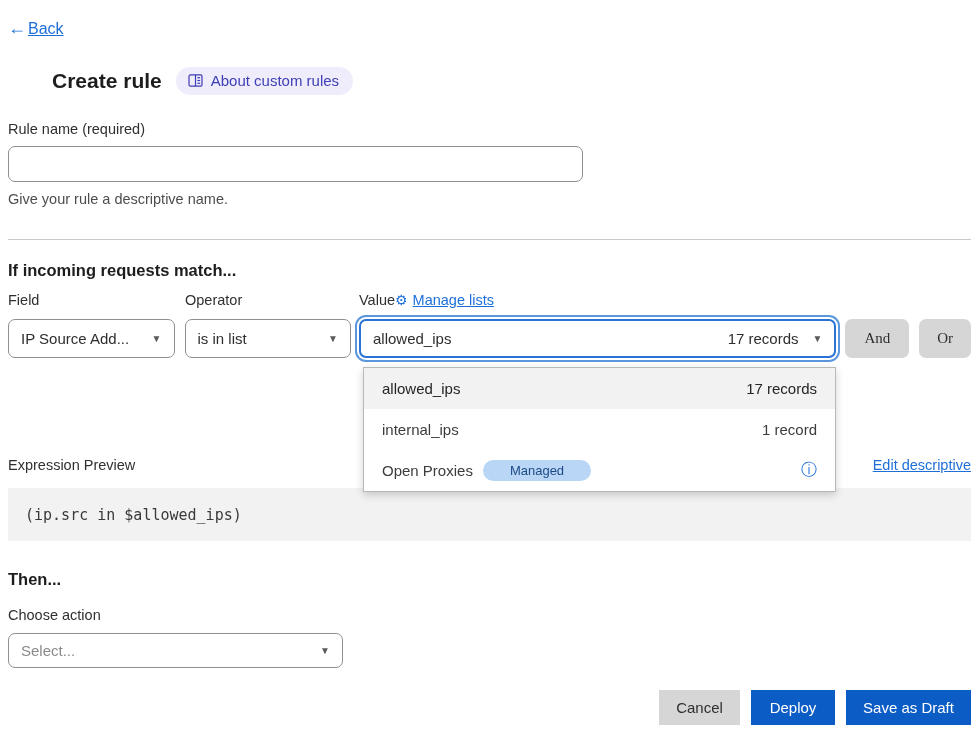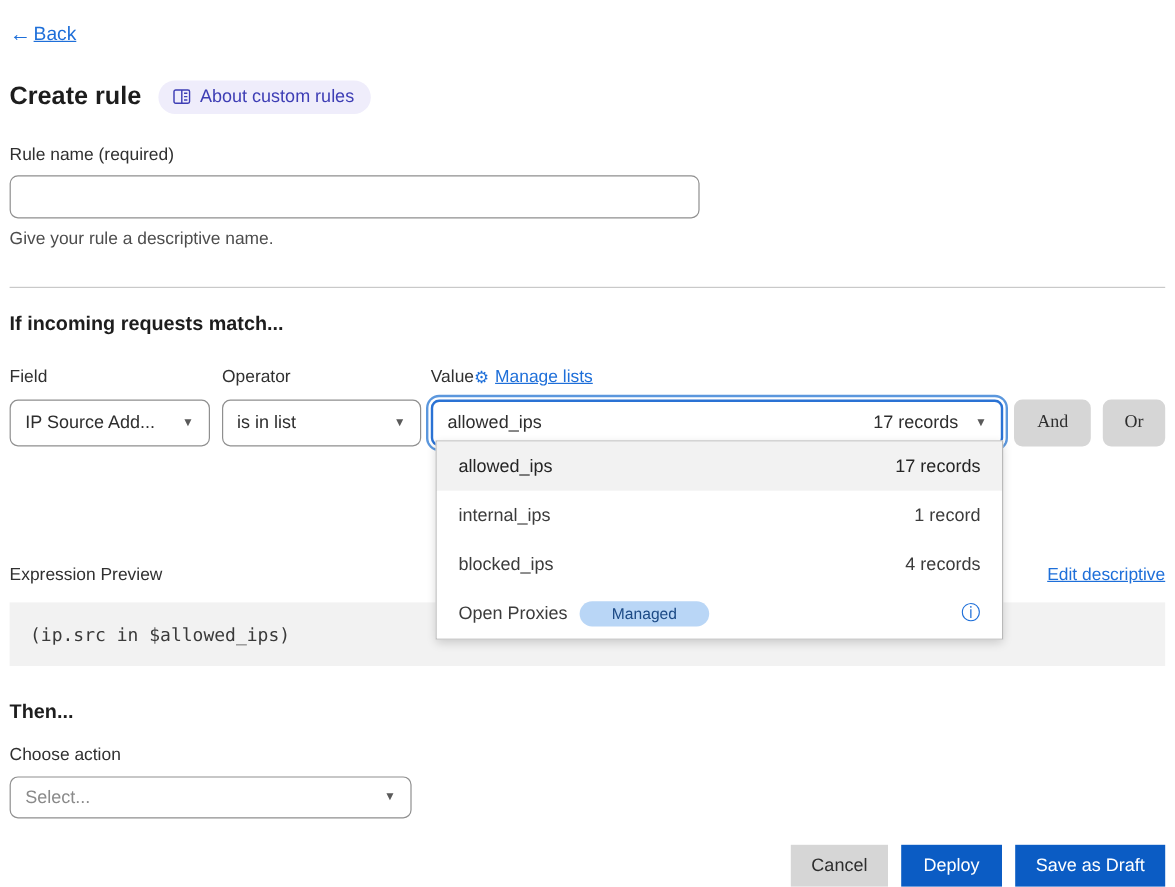--- a/index.html
+++ b/index.html
@@ -8,36 +8,36 @@
   .page { padding: 0 8px; position: relative; }
 
   
   .back-row { padding-top: 18px; }
   .back-link { color: #1e6fd9; font-size: 16px; text-decoration: none; display: inline-flex; align-items: center; cursor: pointer; }
   .back-link .arrow { font-size: 18px; margin-right: 2px; text-decoration: none; }
   .back-link .back-text { text-decoration: underline; }
 
   
   .title-row { margin-top: 28px; display: flex; align-items: center; gap: 14px; }
-  .page-title { font-size: 21px; font-weight: bold; color: #1d1d1d; }
+  .page-title { font-size: 21px; font-weight: bold; color: #1d1d1d; margin-left: 44px; }
   .about-badge { display: inline-flex; align-items: center; gap: 8px; background: #efedfb;
     color: #3e3eb5; font-size: 15px; padding: 5px 14px 6px 12px; border-radius: 14px; cursor: pointer; }
   .book-icon { width: 15px; height: 13px; display: inline-block; }
 
   
   .field-label { font-size: 14.5px; color: #303030; margin-top: 26px; }
   .rule-name-input { margin-top: 9px; width: 575px; height: 36px; border: 1px solid #8f8f8f;
     border-radius: 7px; font-size: 14px; padding: 0 10px; color: #222; background: #fff; }
   .helper-text { margin-top: 9px; font-size: 14.5px; color: #4d4d4d; }
 
   .divider { border: none; border-top: 1px solid #c9c9c9; margin-top: 32px; }
 
   
   .section-title { margin-top: 21px; font-size: 16.5px; font-weight: bold; color: #1d1d1d; }
-  .labels-row { margin-top: 26px; display: flex; align-items: flex-end; }
+  .labels-row { margin-top: 12px; display: flex; align-items: flex-end; }
   .col-field { width: 177px; }
   .col-operator { width: 174px; }
   .col-value { width: 479px; display: flex; justify-content: flex-start; align-items: flex-end; }
   .inline-label { font-size: 14.5px; color: #303030; }
   .manage-lists { color: #1e6fd9; font-size: 14.5px; display: inline-flex; align-items: center; gap: 5px; cursor: pointer; }
   .manage-lists .gear { font-size: 14px; text-decoration: none; }
   .manage-lists .link-text { text-decoration: underline; }
 
   .selects-row { margin-top: 11px; display: flex; align-items: center; }
   .select-box { height: 39px; border: 1px solid #8f8f8f; border-radius: 7px; background: #fff;
@@ -185,23 +185,19 @@
 <div class="dropdown-panel">
   <div class="dd-row highlighted">
     <span>allowed_ips</span>
     <span>17 records</span>
   </div>
   <div class="dd-row">
     <span>internal_ips</span>
     <span>1 record</span>
   </div>
   <div class="dd-row">
-    <span>blocked_ips</span>
-    <span>4 records</span>
-  </div>
-  <div class="dd-row">
     <span class="dd-left">
       <span>Open Proxies</span>
       <span class="managed-badge">Managed</span>
     </span>
     <span class="info-icon">ⓘ</span>
   </div>
 </div>
 
 </body></html>

